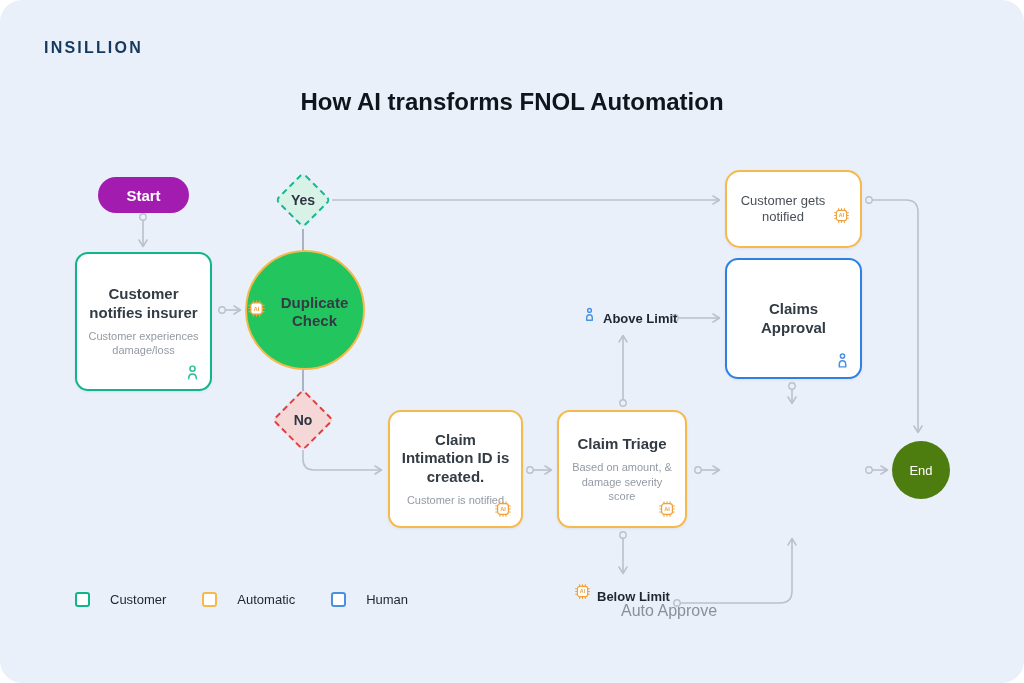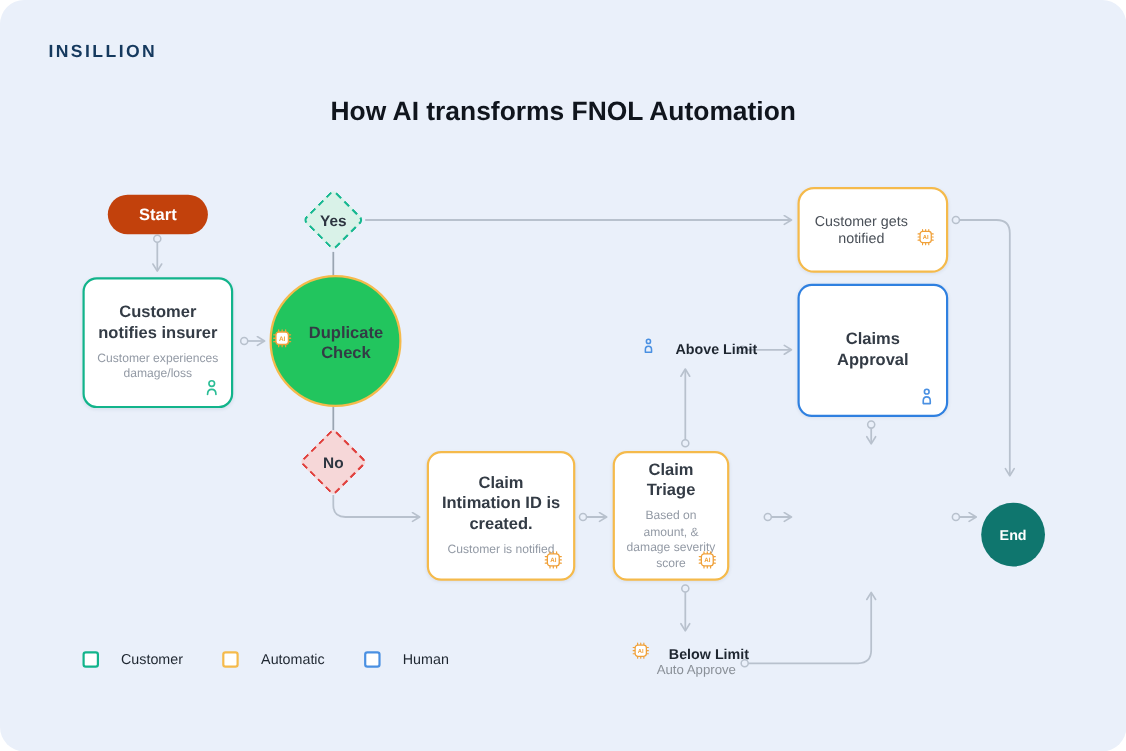--- a/index.html
+++ b/index.html
@@ -24,55 +24,55 @@
     border-radius:13px; display:flex; flex-direction:column; align-items:center;
     justify-content:center; text-align:center; padding:8px 10px;
     box-shadow:0 1px 3px rgba(20,40,80,.07);
   }
   .node-title { font-size:15px; font-weight:700; color:#333b45; line-height:1.22; }
   .node-sub   { font-size:11px; color:#939aa5; line-height:1.3; margin-top:7px; }
   .corner-icon { position:absolute; right:9px; bottom:8px; line-height:0; }
   
   .start-pill {
     position:absolute; z-index:2; left:98px; top:177px; width:91px; height:36px;
-    background:#c2410c; border-radius:18px; display:flex; align-items:center; justify-content:center;
+    background:#a21caf; border-radius:18px; display:flex; align-items:center; justify-content:center;
     color:#fff; font-size:15px; font-weight:700;
   }
-  .box-customer-notifies { left:75px; top:252px; width:137px; height:119px; border:2.5px solid #12b48b; }
+  .box-customer-notifies { left:75px; top:252px; width:137px; height:139px; border:2.5px solid #12b48b; }
   .circle-duplicate {
     position:absolute; z-index:2; left:245px; top:250px; width:116px; height:116px;
     background:#22c55e; border:2.5px solid #f5ba4b; border-radius:50%;
     display:flex; align-items:center; justify-content:center; text-align:center;
   }
   .circle-duplicate .node-title { margin-top:4px; }
   .box-gets-notified { left:725px; top:170px; width:137px; height:78px; border:2.5px solid #f5ba4b; border-radius:15px; flex-direction:row; }
   .box-gets-notified .node-title { font-size:13px; font-weight:500; color:#4a5058; }
   .box-gets-notified .corner-icon { position:static; margin-left:4px; margin-top:12px; }
   .box-claims-approval { left:725px; top:258px; width:137px; height:121px; border:2.5px solid #2f80e0; }
   .box-claim-intimation { left:388px; top:410px; width:135px; height:118px; border:2.5px solid #f5ba4b; }
-  .box-claim-triage { left:557px; top:410px; width:106px; height:118px; border:2.5px solid #f5ba4b; }
+  .box-claim-triage { left:557px; top:410px; width:130px; height:118px; border:2.5px solid #f5ba4b; }
   .box-customer-notified { left:725px; top:410px; width:135px; height:118px; border:2.5px solid #f5ba4b; }
   .end-circle {
-    position:absolute; z-index:2; left:892px; top:457px; width:58px; height:58px;
-    background:#0f766e; border-radius:50%; display:flex; align-items:center; justify-content:center;
-    color:#fff; font-size:13px; font-weight:700;
+    position:absolute; z-index:2; left:892px; top:441px; width:58px; height:58px;
+    background:#4d7c0f; border-radius:50%; display:flex; align-items:center; justify-content:center;
+    color:#fff; font-size:13px; font-weight:400;
   }
   
   .diamond { position:absolute; z-index:2; box-sizing:border-box; border-radius:5px; }
   .diamond-yes { left:283px; top:180px; width:40px; height:40px; background:#d9f2e8; border:2px dashed #17b890; transform:rotate(45deg); }
   .diamond-no  { left:281px; top:398px; width:44px; height:44px; background:#f6d7d8; border:2px dashed #e0403d; transform:rotate(45deg); }
   .diamond-label { position:absolute; z-index:3; width:60px; text-align:center; font-size:14px; font-weight:700; color:#2d3540; }
   .label-yes { left:273px; top:192px; }
   .label-no  { left:273px; top:412px; }
   
-  .limit-label { position:absolute; z-index:2; display:flex; align-items:center; gap:17px; }
+  .limit-label { position:absolute; z-index:2; display:flex; align-items:flex-end; gap:6px; }
   .limit-label .lbl { font-size:13px; font-weight:700; color:#1e2630; }
   .above-limit { left:582px; top:307px; }
   .below-limit { left:574px; top:583px; }
-  .below-sub { position:absolute; z-index:2; left:597px; top:602px; font-size:12px; color:#8a9098; }
+  .below-sub { position:absolute; z-index:2; left:621px; top:602px; font-size:16px; color:#8a9098; }
   
   .legend { position:absolute; z-index:2; left:75px; top:592px; display:flex; gap:36px; align-items:center; }
   .legend-item { display:flex; align-items:center; gap:20px; }
   .legend-swatch { width:15px; height:15px; background:#fff; border-radius:3px; box-sizing:border-box; }
   .sw-customer  { border:2px solid #12b48b; }
   .sw-automatic { border:2px solid #f5ba4b; }
   .sw-human     { border:2px solid #4a90e2; }
   .legend-label { font-size:13px; font-weight:500; color:#1e2630; }
 </style>
 </head>

